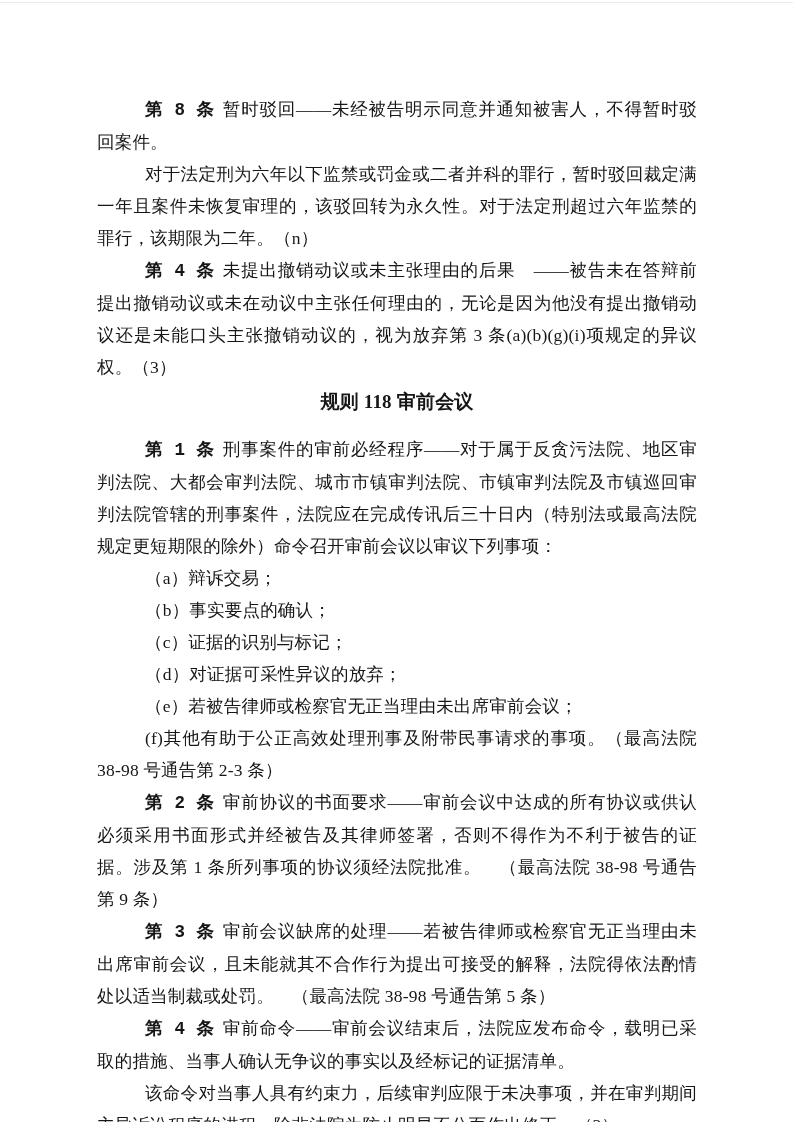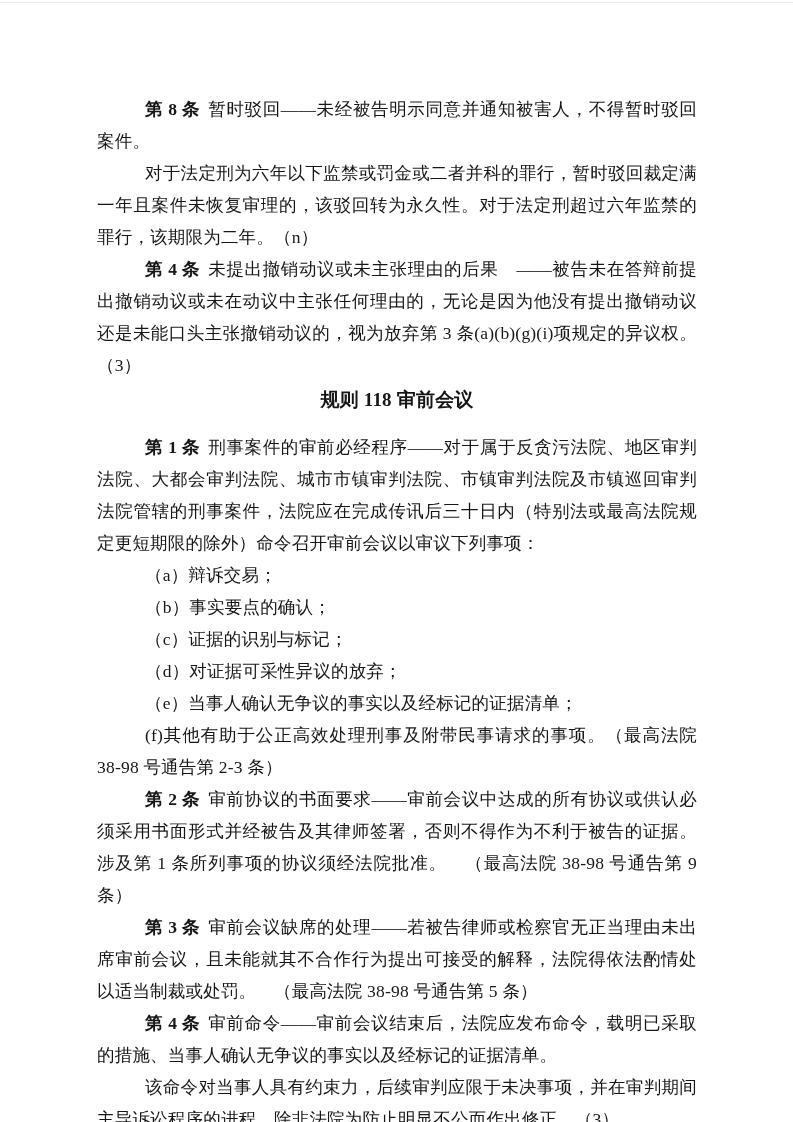--- a/index.html
+++ b/index.html
@@ -32,20 +32,21 @@
     text-align:justify;
     letter-spacing:0.2px;
   }
   .para{
     margin:0;
     text-indent:48px;
   }
   .sec{
     font-weight:bold;
     margin-right:8px;
+    font-family:Liberation Mono, monospace;
   }
   .rule-heading{
     font-size:19px;
     line-height:34px;
     font-weight:bold;
     text-align:center;
     text-indent:0;
     margin:2px 0 14px 0;
   }
   .page-number{
@@ -73,21 +74,21 @@
     <p class="para"><b class="sec">第 4 条</b><span>未提出撤销动议或未主张理由的后果　——被告未在答辩前提出撤销动议或未在动议中主张任何理由的，无论是因为他没有提出撤销动议还是未能口头主张撤销动议的，视为放弃第 3 条(a)(b)(g)(i)项规定的异议权。（3）</span></p>
 
     <h1 class="rule-heading">规则 118 审前会议</h1>
 
     <p class="para"><b class="sec">第 1 条</b><span>刑事案件的审前必经程序——对于属于反贪污法院、地区审判法院、大都会审判法院、城市市镇审判法院、市镇审判法院及市镇巡回审判法院管辖的刑事案件，法院应在完成传讯后三十日内（特别法或最高法院规定更短期限的除外）命令召开审前会议以审议下列事项：</span></p>
 
     <p class="para">（a）辩诉交易；</p>
     <p class="para">（b）事实要点的确认；</p>
     <p class="para">（c）证据的识别与标记；</p>
     <p class="para">（d）对证据可采性异议的放弃；</p>
-    <p class="para">（e）当事人确认无争议的事实以及经标记的证据清单；</p>
+    <p class="para">（e）若被告律师或检察官无正当理由未出席审前会议；</p>
     <p class="para">(f)其他有助于公正高效处理刑事及附带民事请求的事项。（最高法院 38-98 号通告第 2-3 条）</p>
 
     <p class="para"><b class="sec">第 2 条</b><span>审前协议的书面要求——审前会议中达成的所有协议或供认必须采用书面形式并经被告及其律师签署，否则不得作为不利于被告的证据。涉及第 1 条所列事项的协议须经法院批准。　（最高法院 38-98 号通告第 9 条）</span></p>
 
     <p class="para"><b class="sec">第 3 条</b><span>审前会议缺席的处理——若被告律师或检察官无正当理由未出席审前会议，且未能就其不合作行为提出可接受的解释，法院得依法酌情处以适当制裁或处罚。　（最高法院 38-98 号通告第 5 条）</span></p>
 
     <p class="para"><b class="sec">第 4 条</b><span>审前命令——审前会议结束后，法院应发布命令，载明已采取的措施、当事人确认无争议的事实以及经标记的证据清单。</span></p>
 
     <p class="para"><span>该命令对当事人具有约束力，后续审判应限于未决事项，并在审判期间主导诉讼程序的进程，除非法院为防止明显不公而作出修正。（3）</span></p>
 

